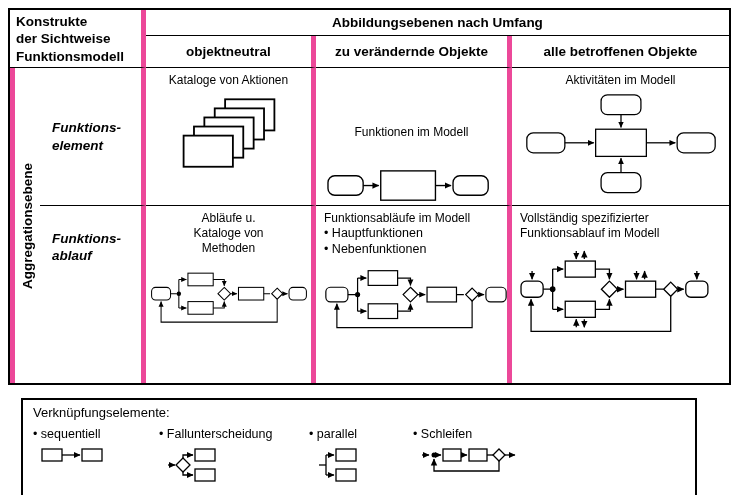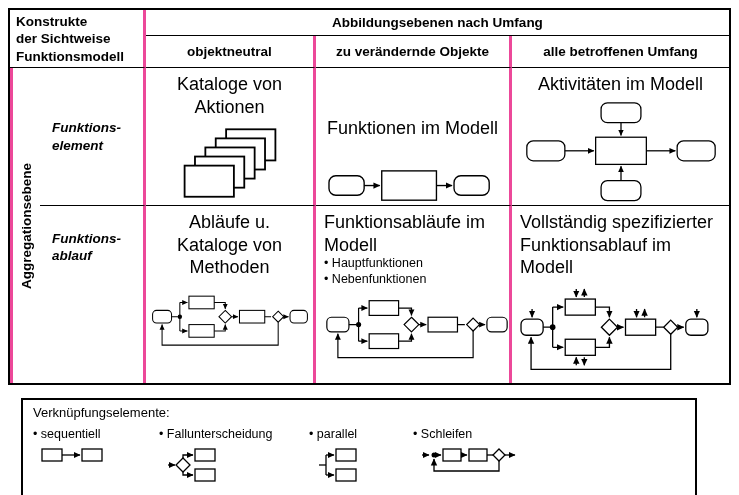--- a/index.html
+++ b/index.html
@@ -8,37 +8,37 @@
   .page { position:relative; width:739px; height:495px; background:#fff; overflow:hidden; }
 
   
   .matrix {
     position:absolute; left:8px; top:8px; width:723px; height:377px;
     display:grid;
     grid-template-columns:30px 106px 170px 196px 1fr;
     grid-template-rows:26px 32px 138px 1fr;
     border:2px solid #000; background:#fff;
   }
-  .br { border-right:3px solid #ec4899; }
+  .br { border-right:5px solid #ec4899; }
   .bb { border-bottom:1px solid #000; }
   .hdr { display:flex; align-items:center; justify-content:center; font-weight:bold; font-size:13.5px; }
   .corner { grid-area:1/1/3/3; padding:3px 6px; font-weight:bold; font-size:13.5px; line-height:1.28; white-space:pre-line; display:flex; align-items:flex-start; }
   .span-hdr { grid-area:1/3/2/6; }
   .ch1 { grid-area:2/3/3/4; } .ch2 { grid-area:2/4/3/5; } .ch3 { grid-area:2/5/3/6; }
   .agg { grid-area:3/1/5/2; display:flex; align-items:center; justify-content:center;
          writing-mode:vertical-rl; transform:rotate(180deg);
          font-weight:bold; font-size:13.5px; }
   .rl { font-weight:bold; font-size:13.5px; line-height:1.28; white-space:pre-line; display:flex; padding-left:12px;font-style:italic; }
   .rl1 { grid-area:3/2/4/3; align-items:center; }
   .rl2 { grid-area:4/2/5/3; align-items:flex-start; padding-top:24px; }
   .c { display:flex; flex-direction:column; align-items:center; padding-top:5px; overflow:hidden; }
   .c11 { grid-area:3/3/4/4; } .c12 { grid-area:3/4/4/5;justify-content:flex-end; } .c13 { grid-area:3/5/4/6; }
   .c21 { grid-area:4/3/5/4; } .c22 { grid-area:4/4/5/5; align-items:flex-start; padding-left:8px; }
   .c23 { grid-area:4/5/5/6; align-items:flex-start; padding-left:8px; }
-  .ct { font-size:18px; line-height:1.25; text-align:center; white-space:pre-line; }
+  .ct { font-size:12px; line-height:1.25; text-align:center; white-space:pre-line; }
   .ct.left { text-align:left; }
   .bullet { font-size:12.5px; line-height:1.25; }
   svg { display:block; }
   .cards { width:96px; margin-top:10px; }
   .chain { width:172px; margin-top:26px; }
   .hub { width:192px; margin-top:5px; }
   .flow1 { width:158px; margin-top:14px; }
   .flow2 { width:184px; margin-top:10px; align-self:center; }
   .flow3 { width:211px; margin-top:8px; align-self:center; }
 
@@ -116,21 +116,21 @@
 <div class="page">
 
   <div class="matrix">
 
     <div class="corner br bb">Konstrukte
 der Sichtweise
 Funktionsmodell</div>
     <div class="span-hdr hdr bb">Abbildungsebenen nach Umfang</div>
     <div class="ch1 hdr br bb">objektneutral</div>
     <div class="ch2 hdr br bb">zu verändernde Objekte</div>
-    <div class="ch3 hdr bb">alle betroffenen Umfang</div>
+    <div class="ch3 hdr bb">alle betroffenen Objekte</div>
 
     <div class="agg br">Aggregationsebene</div>
 
     <div class="rl rl1 br bb">Funktions-
 element</div>
 
     <div class="c c11 br bb">
       <div class="ct">Kataloge von Aktionen</div>
       <svg class="cards" viewBox="0 0 74 56">
         <g stroke="#000" stroke-width="1.4" fill="#fff">

